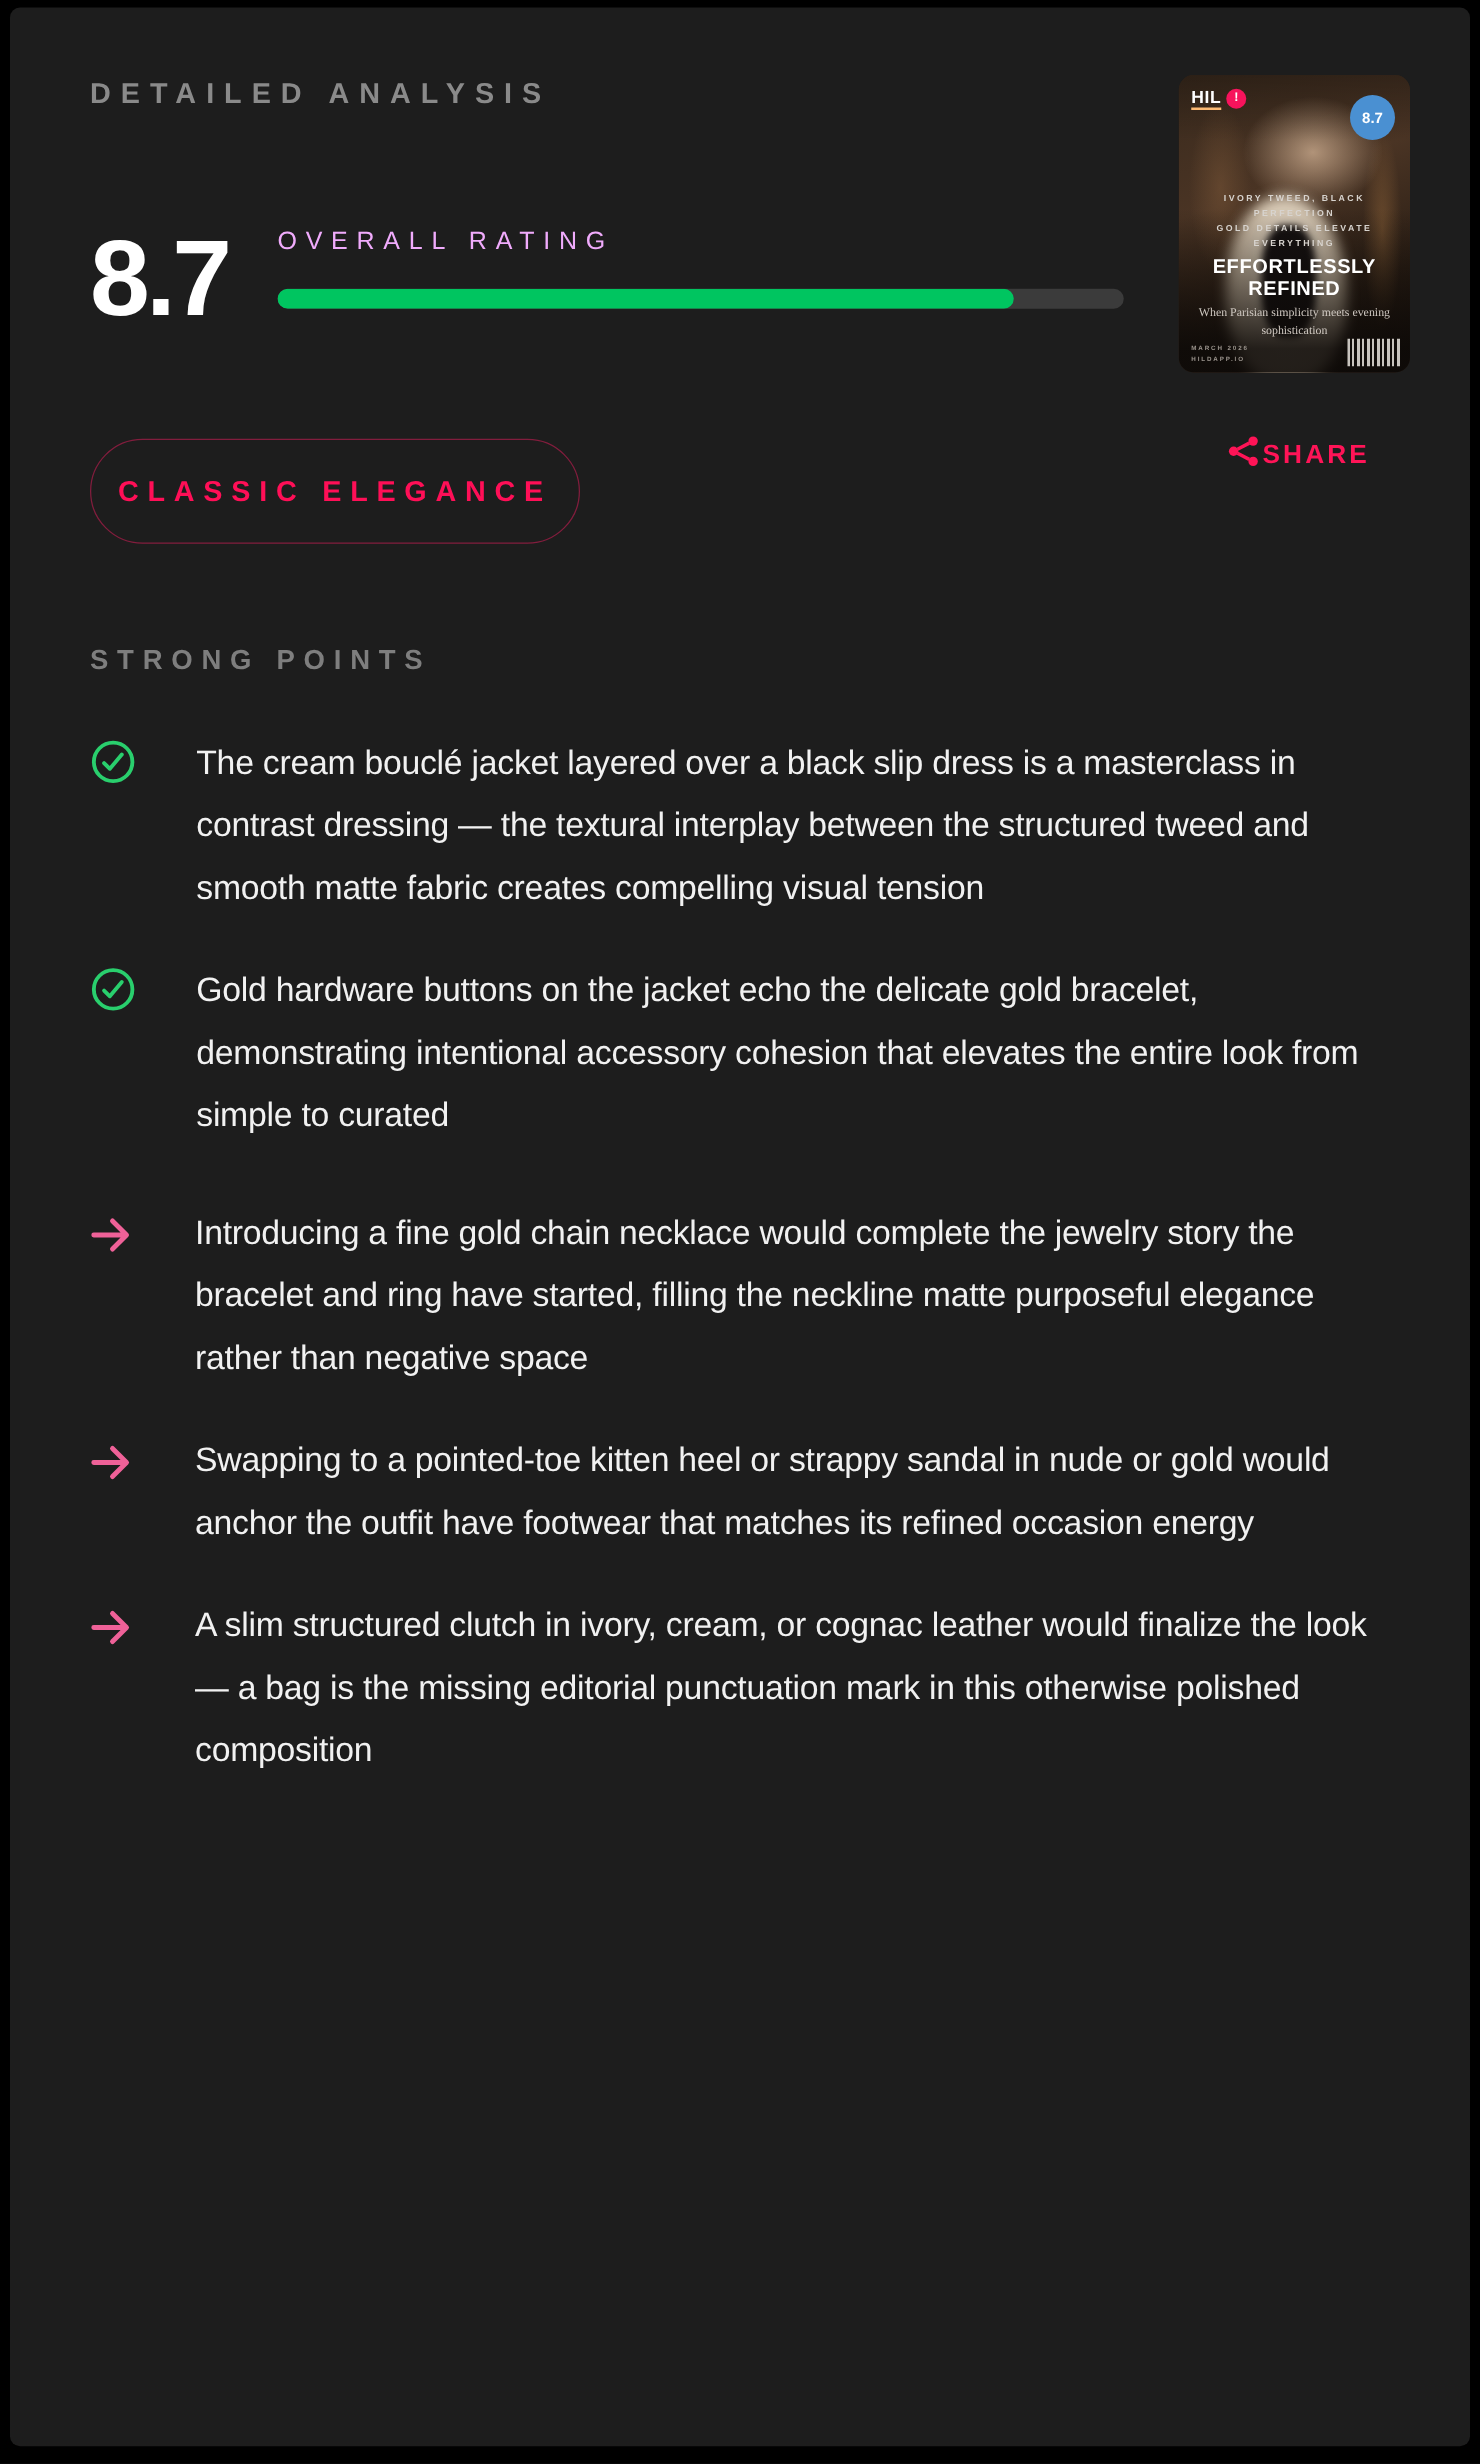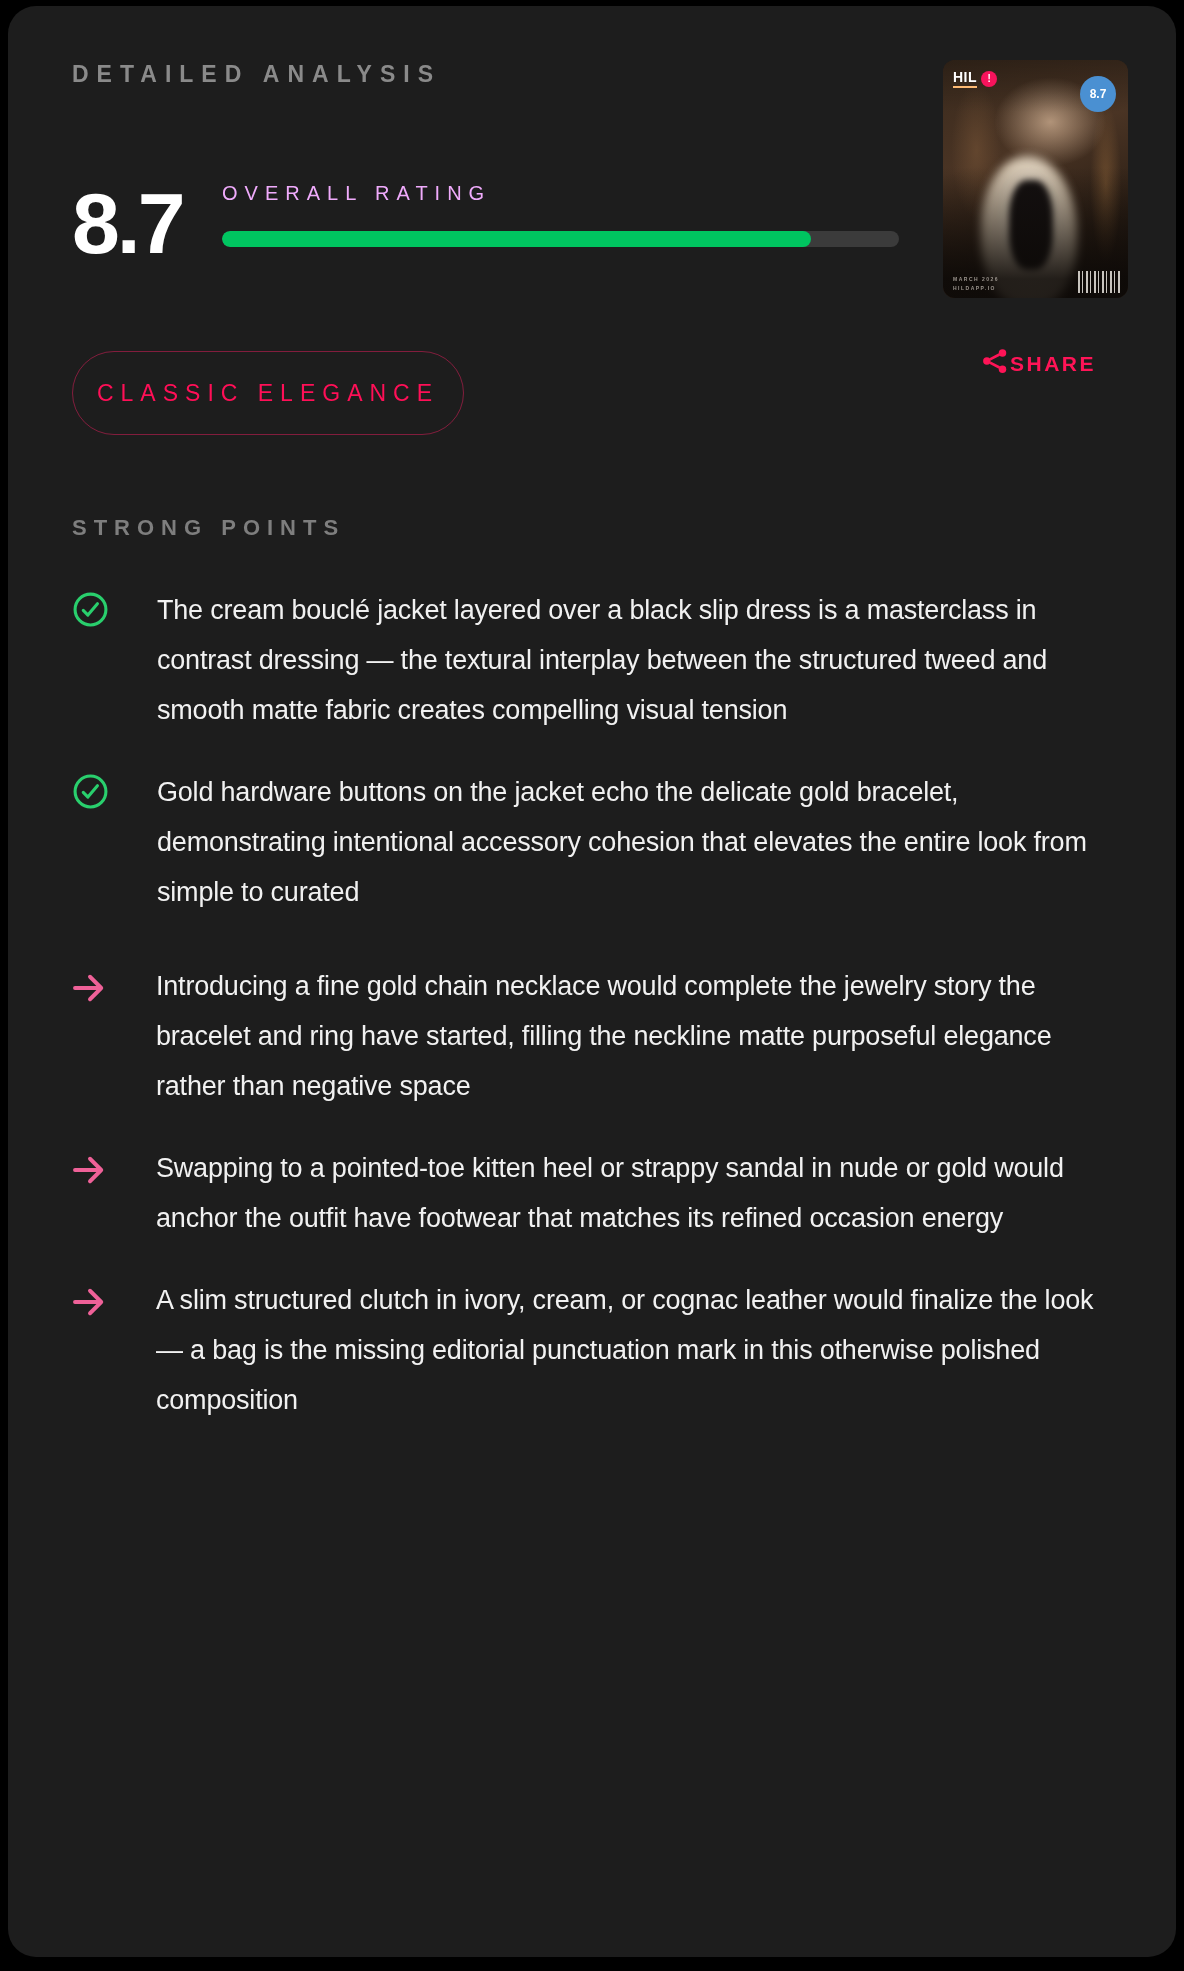--- a/index.html
+++ b/index.html
@@ -4,21 +4,21 @@
 <style>
   html,body{margin:0;padding:0;}
   body{
     width:1184px;height:1971px;position:relative;
     background:#000;
     font-family:"Liberation Sans", sans-serif;
     -webkit-font-smoothing:antialiased;
   }
   .card{
     position:absolute;left:8px;right:8px;top:6px;bottom:14px;
-    background:#1d1d1d;border-radius:28px;
+    background:#1d1d1d;border-radius:8px;
     padding:55px 56px 0 64px;box-sizing:border-box;
     overflow:hidden;
   }
   .section-heading{
     color:#7e7e7e;font-size:22px;font-weight:700;
     letter-spacing:7px;line-height:1.2;
   }
   .page-title{color:#8a8a8a;font-size:23px;font-weight:700;letter-spacing:8px;}
 
   
@@ -92,21 +92,21 @@
   }
   .share-label{color:#ff1457;font-size:21px;font-weight:800;letter-spacing:2.5px;}
 
   
   .style-pill{
     margin-top:85px;width:392px;height:84px;border-radius:48px;
     border:1.5px solid rgba(214,30,88,.55);
     background:none;
     display:flex;align-items:center;justify-content:center;cursor:pointer;
   }
-  .style-pill span{color:#ff0f57;font-size:23px;font-weight:400;letter-spacing:7px;}
+  .style-pill span{color:#ff0f57;font-size:23px;font-weight:700;letter-spacing:7px;}
 
   
   .list-heading-strong{margin-top:80px;}
   .list-heading-grow{margin-top:70px;}
   .bullet-list{margin-top:44px;}
   .bullet-item{display:flex;align-items:flex-start;margin-bottom:32px;}
   .bullet-icon{flex:0 0 auto;width:37px;height:37px;margin-top:6px;}
   .bullet-text{
     margin-left:48px;color:#f1f1f1;font-size:27px;line-height:50px;
     font-weight:400;max-width:1000px;letter-spacing:-.2px;
@@ -125,20 +125,26 @@
       <div class="jacket-blob"></div>
       <div class="dress-blob"></div>
     </div>
     <div class="cover-shade"></div>
     <div class="cover-top">
       <div class="brand-wrap">
         <span class="brand">HIL</span>
         <span class="brand-dot">!</span>
       </div>
       <div class="cover-badge">8.7</div>
+    </div>
+    <div class="cover-text">
+      <div class="kicker">IVORY TWEED, BLACK PERFECTION</div>
+      <div class="kicker">GOLD DETAILS ELEVATE EVERYTHING</div>
+      <div class="cover-headline">EFFORTLESSLY REFINED</div>
+      <div class="cover-sub">When Parisian simplicity meets evening sophistication</div>
     </div>
     <div class="cover-footer">
       <div class="cover-meta">
         <div>MARCH 2026</div>
         <div>HILDAPP.IO</div>
       </div>
       <div class="barcode"></div>
     </div>
   </div>
 

